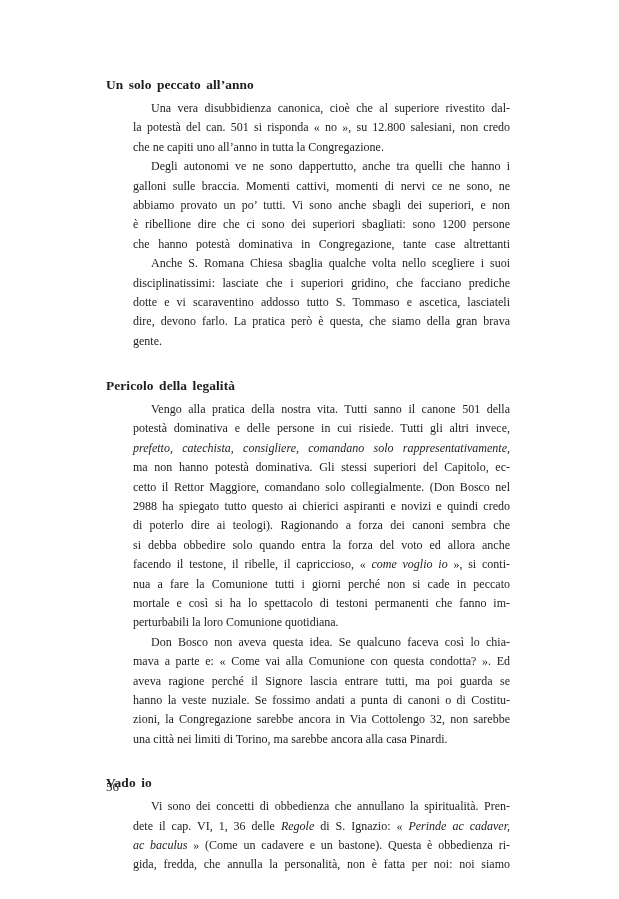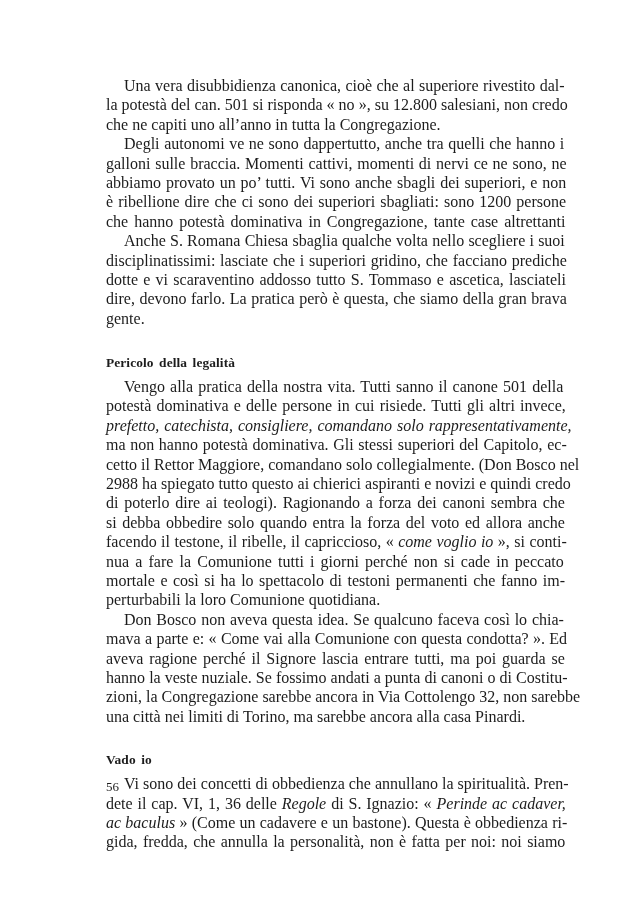--- a/index.html
+++ b/index.html
@@ -33,26 +33,27 @@
       margin-bottom: 0;
     }
     .sec1 { }
     .sec2 { margin-top: 26px; }
     .sec3 { margin-top: 25px; }
     .para {
       margin: 0;
     }
     .line {
       display: block;
-      font-size: 16px;
+      font-size: 12px;
       line-height: 19.4px;
       height: 19.4px;
       white-space: nowrap;
       text-align: justify;
       text-align-last: justify;
+      margin-left: 27px;
     }
     .line.last {
       text-align-last: left;
     }
     .line.indent {
       padding-left: 18px;
     }
     .page-number {
       position: absolute;
       left: 106px;
@@ -61,20 +62,21 @@
       line-height: 16px;
     }
     i { font-style: italic; }
   </style>
 </head>
 <body>
 
 <div class="page">
 
   <div class="section sec1">
+    <div class="heading">Un solo peccato all’anno</div>
 
     <div class="para">
       <span class="line indent" style="display: block; width: auto; word-spacing: 0.387153px;">Una vera disubbidienza canonica, cioè che al superiore rivestito dal-</span>
       <span class="line" style="display: block; width: auto; word-spacing: 0.0290179px;">la potestà del can. 501 si risponda « no », su 12.800 salesiani, non credo</span>
       <span class="line last">che ne capiti uno all’anno in tutta la Congregazione.</span>
     </div>
 
     <div class="para">
       <span class="line indent" style="display: block; width: auto; word-spacing: 0.59517px;">Degli autonomi ve ne sono dappertutto, anche tra quelli che hanno i</span>
       <span class="line" style="display: block; width: auto; word-spacing: 0.747159px;">galloni sulle braccia. Momenti cattivi, momenti di nervi ce ne sono, ne</span>

